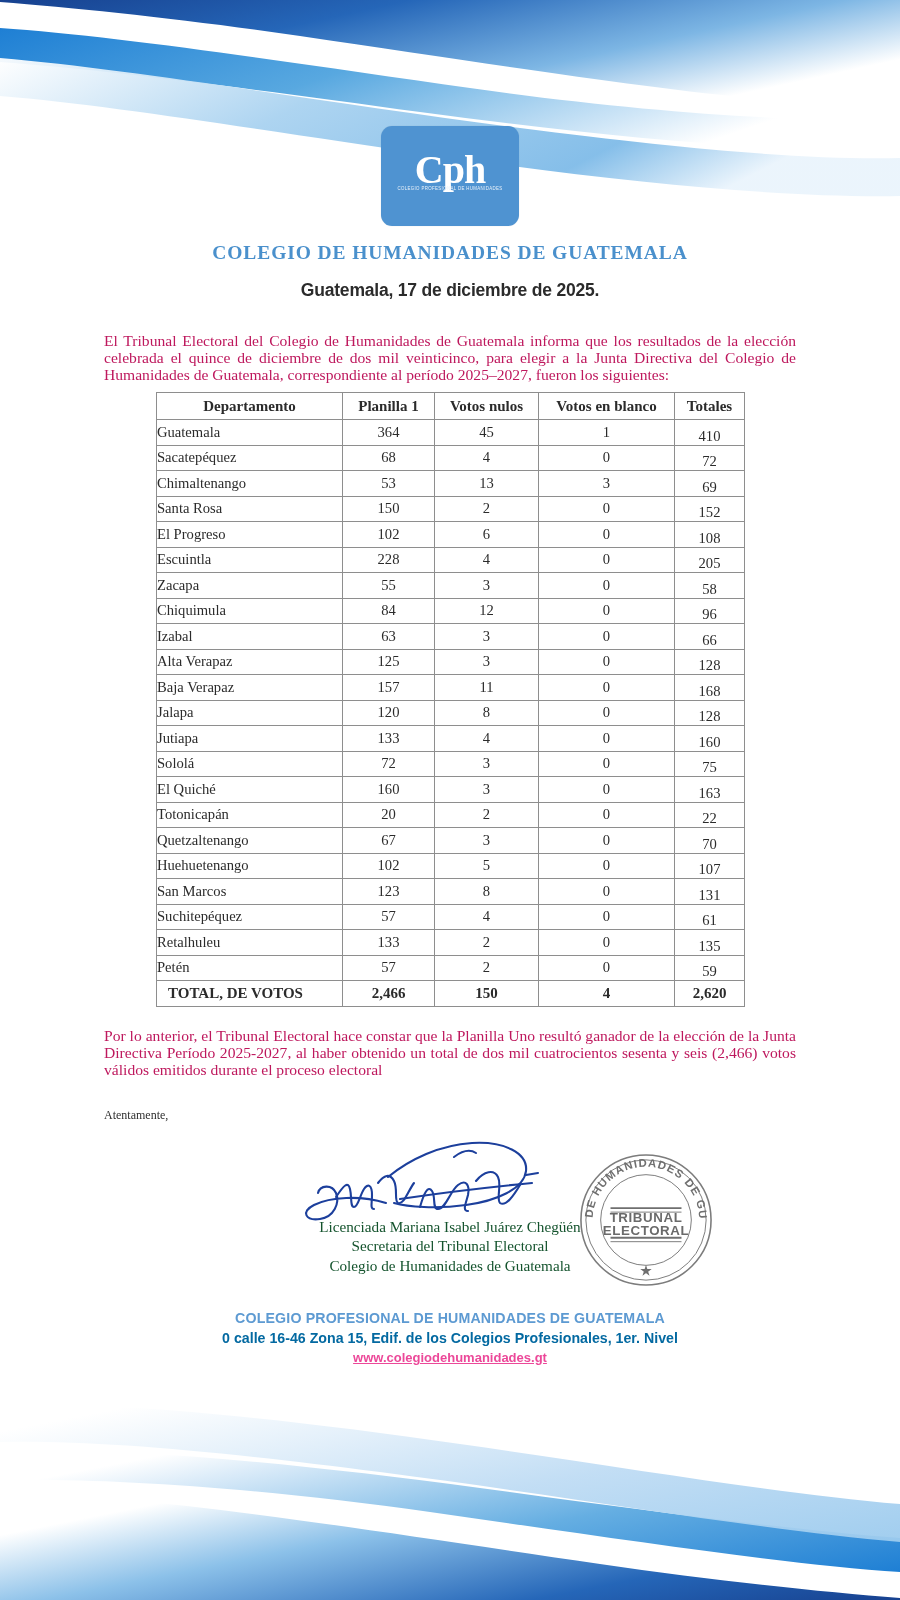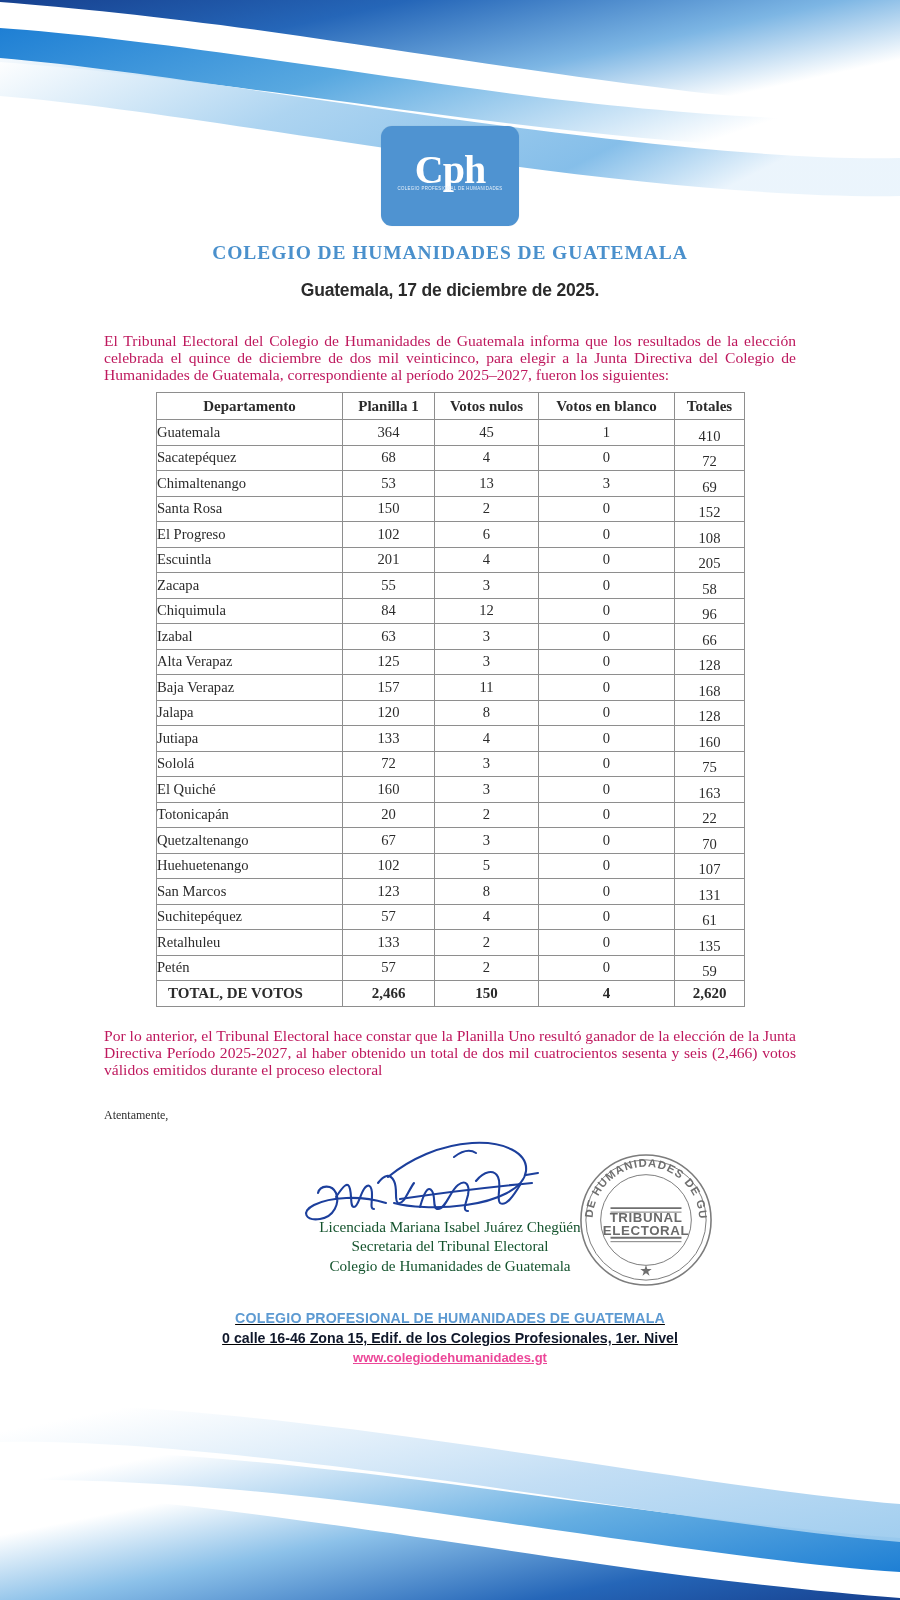--- a/index.html
+++ b/index.html
@@ -193,32 +193,31 @@
     width: 138px;
     height: 138px;
   }
 
   
   .footer {
     position: absolute;
     left: 0; right: 0;
     top: 1310px;
     text-align: center;
-    text-decoration: underline;
   }
   .footer-org {
     color: #5d9ad2;
     font-family: "Liberation Sans", sans-serif;
     font-weight: bold;
     font-size: 14.2px;
     letter-spacing: 0.15px;
   }
   .footer-addr {
     margin-top: 4px;
-    color: #0f172a;
+    color: #0369a1;
     font-family: "Liberation Sans", sans-serif;
     font-weight: bold;
     font-size: 14.2px;
   }
   .footer-web {
     margin-top: 4px;
     color: #ec4899;
     font-family: "Liberation Sans", sans-serif;
     font-weight: bold;
     font-size: 13px;
@@ -343,21 +342,21 @@
           </tr>
           <tr>
             <td class="dep">El Progreso</td>
             <td class="num">102</td>
             <td class="num">6</td>
             <td class="num">0</td>
             <td class="tot">108</td>
           </tr>
           <tr>
             <td class="dep">Escuintla</td>
-            <td class="num">201</td>
+            <td class="num">228</td>
             <td class="num">4</td>
             <td class="num">0</td>
             <td class="tot">205</td>
           </tr>
           <tr>
             <td class="dep">Zacapa</td>
             <td class="num">55</td>
             <td class="num">3</td>
             <td class="num">0</td>
             <td class="tot">58</td>

